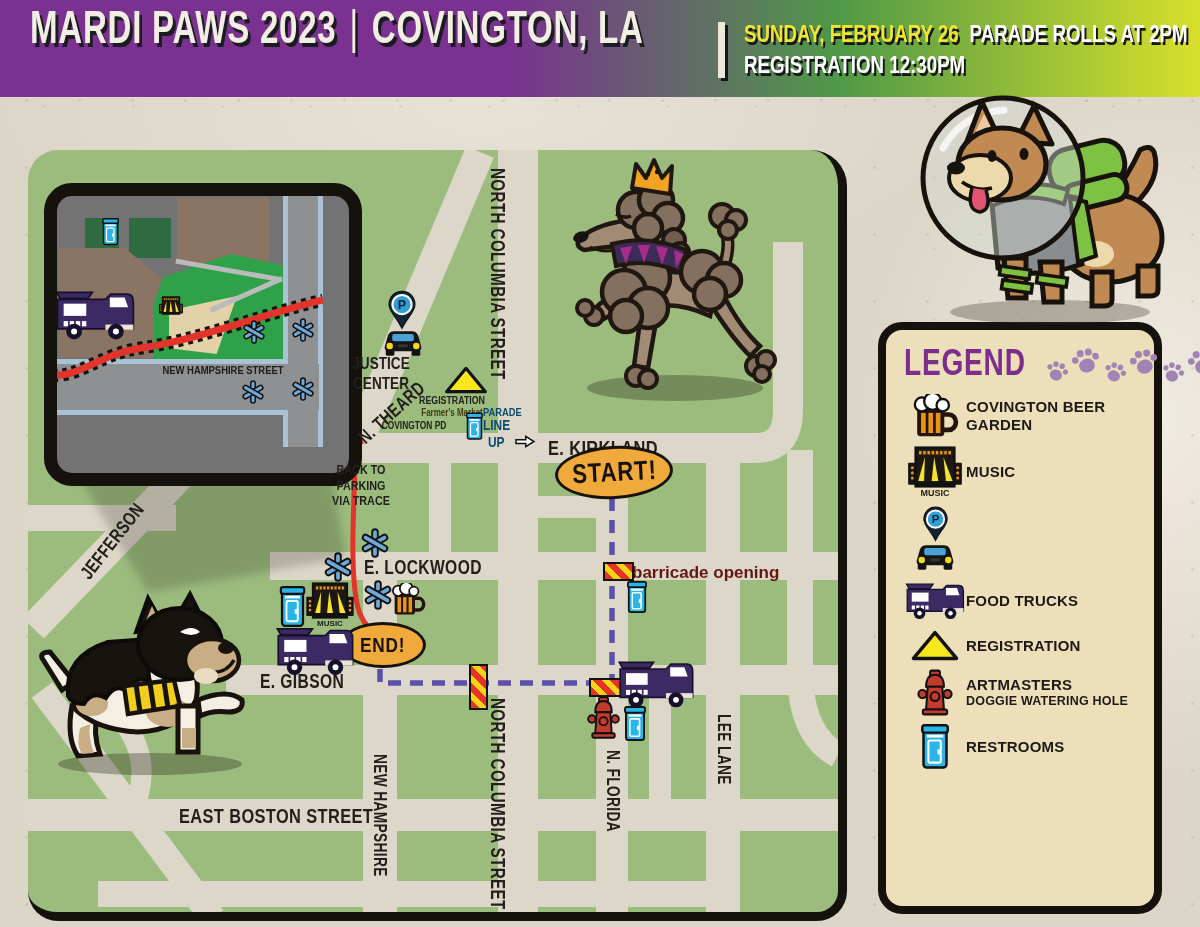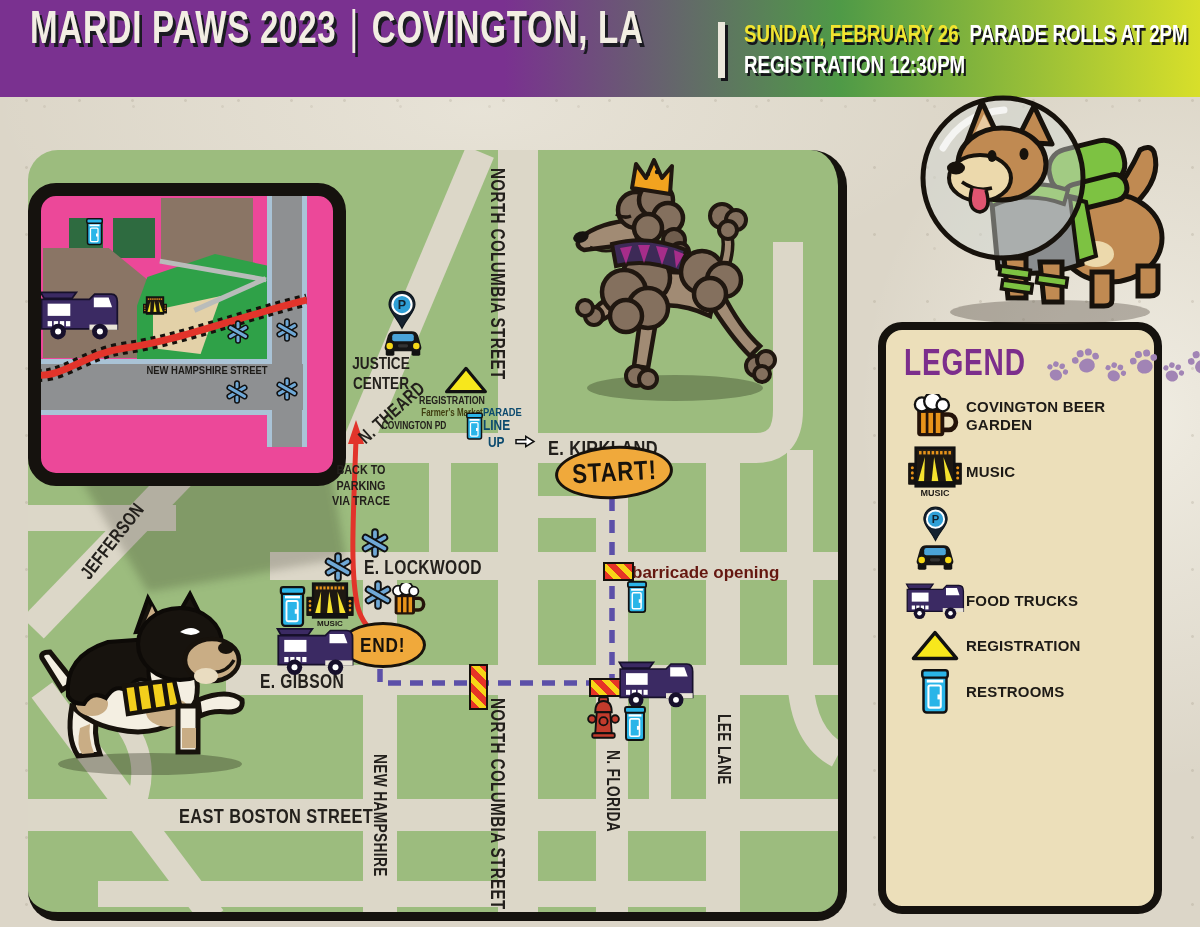--- a/index.html
+++ b/index.html
@@ -36,22 +36,22 @@
   }
   #map svg.layer{position:absolute;left:0;top:0;}
   .street{position:absolute;font-weight:bold;color:#23201c;white-space:nowrap;transform-origin:0 0;letter-spacing:.5px;}
   .cblock{position:absolute;font-weight:bold;color:#23201c;text-align:center;transform:scaleX(0.8);transform-origin:center top;line-height:1.15;}
   .route-oval{position:absolute;background:#f0a93b;border:3.5px solid #17120c;border-radius:50%;
     display:flex;align-items:center;justify-content:center;color:#17120c;font-weight:bold;}
   .route-oval span{display:inline-block;transform:scaleX(0.82);letter-spacing:1px;}
   .barricade{position:absolute;border:2px solid #15110c;background:repeating-linear-gradient(45deg,#e63327 0 6px,#f7d417 6px 12px);}
   .mic{position:absolute;}
   
-  #inset{position:absolute;left:0;top:33px;width:292px;height:277px;border:13px solid #15120e;border-radius:28px;
-    background:#ec4899;overflow:hidden;}
+  #inset{position:absolute;left:16px;top:33px;width:292px;height:277px;border:13px solid #15120e;border-radius:28px;
+    background:#737373;overflow:hidden;}
   #inset .blk{position:absolute;}
   #inset .lbl{position:absolute;font-weight:bold;color:#1d1b18;text-align:center;transform:scaleX(0.82);transform-origin:center top;}
   
   #legend{position:absolute;left:878px;top:322px;width:284px;height:592px;box-sizing:border-box;
     background:#ecdfba;border:8px solid #15120e;border-radius:24px;z-index:3;padding:12px 16px 10px 18px;}
   .lg-title-row{display:flex;align-items:flex-start;height:52px;}
   .lg-title{font-weight:bold;font-size:36px;color:#7c2e8c;transform:scaleX(0.78);transform-origin:left top;letter-spacing:1px;}
   .paw-trail{display:flex;align-items:center;margin-left:-18px;color:#a184b5;}
   .paw-trail svg{margin-left:4px;}
   .lg-item{display:flex;align-items:center;margin-bottom:8px;}
@@ -547,19 +547,27 @@
   <div class="lg-item">
     <span class="lg-ic">
         <svg width="50" height="31">
           <use href="#s-tri"></use>
         </svg>
       </span>
     <div class="lg-lab"><span>REGISTRATION</span></div>
   </div>
   <div class="lg-item">
     <span class="lg-ic">
+        <svg width="36" height="47">
+          <use href="#s-hyd"></use>
+        </svg>
+      </span>
+    <div class="lg-lab"><span>ARTMASTERS</span><span class="sub" style="font-size:12.5px;">DOGGIE WATERING HOLE</span></div>
+  </div>
+  <div class="lg-item">
+    <span class="lg-ic">
         <svg width="28" height="46">
           <use href="#s-potty"></use>
         </svg>
       </span>
     <div class="lg-lab"><span>RESTROOMS</span></div>
   </div>
 </div>
 
 </body></html>

